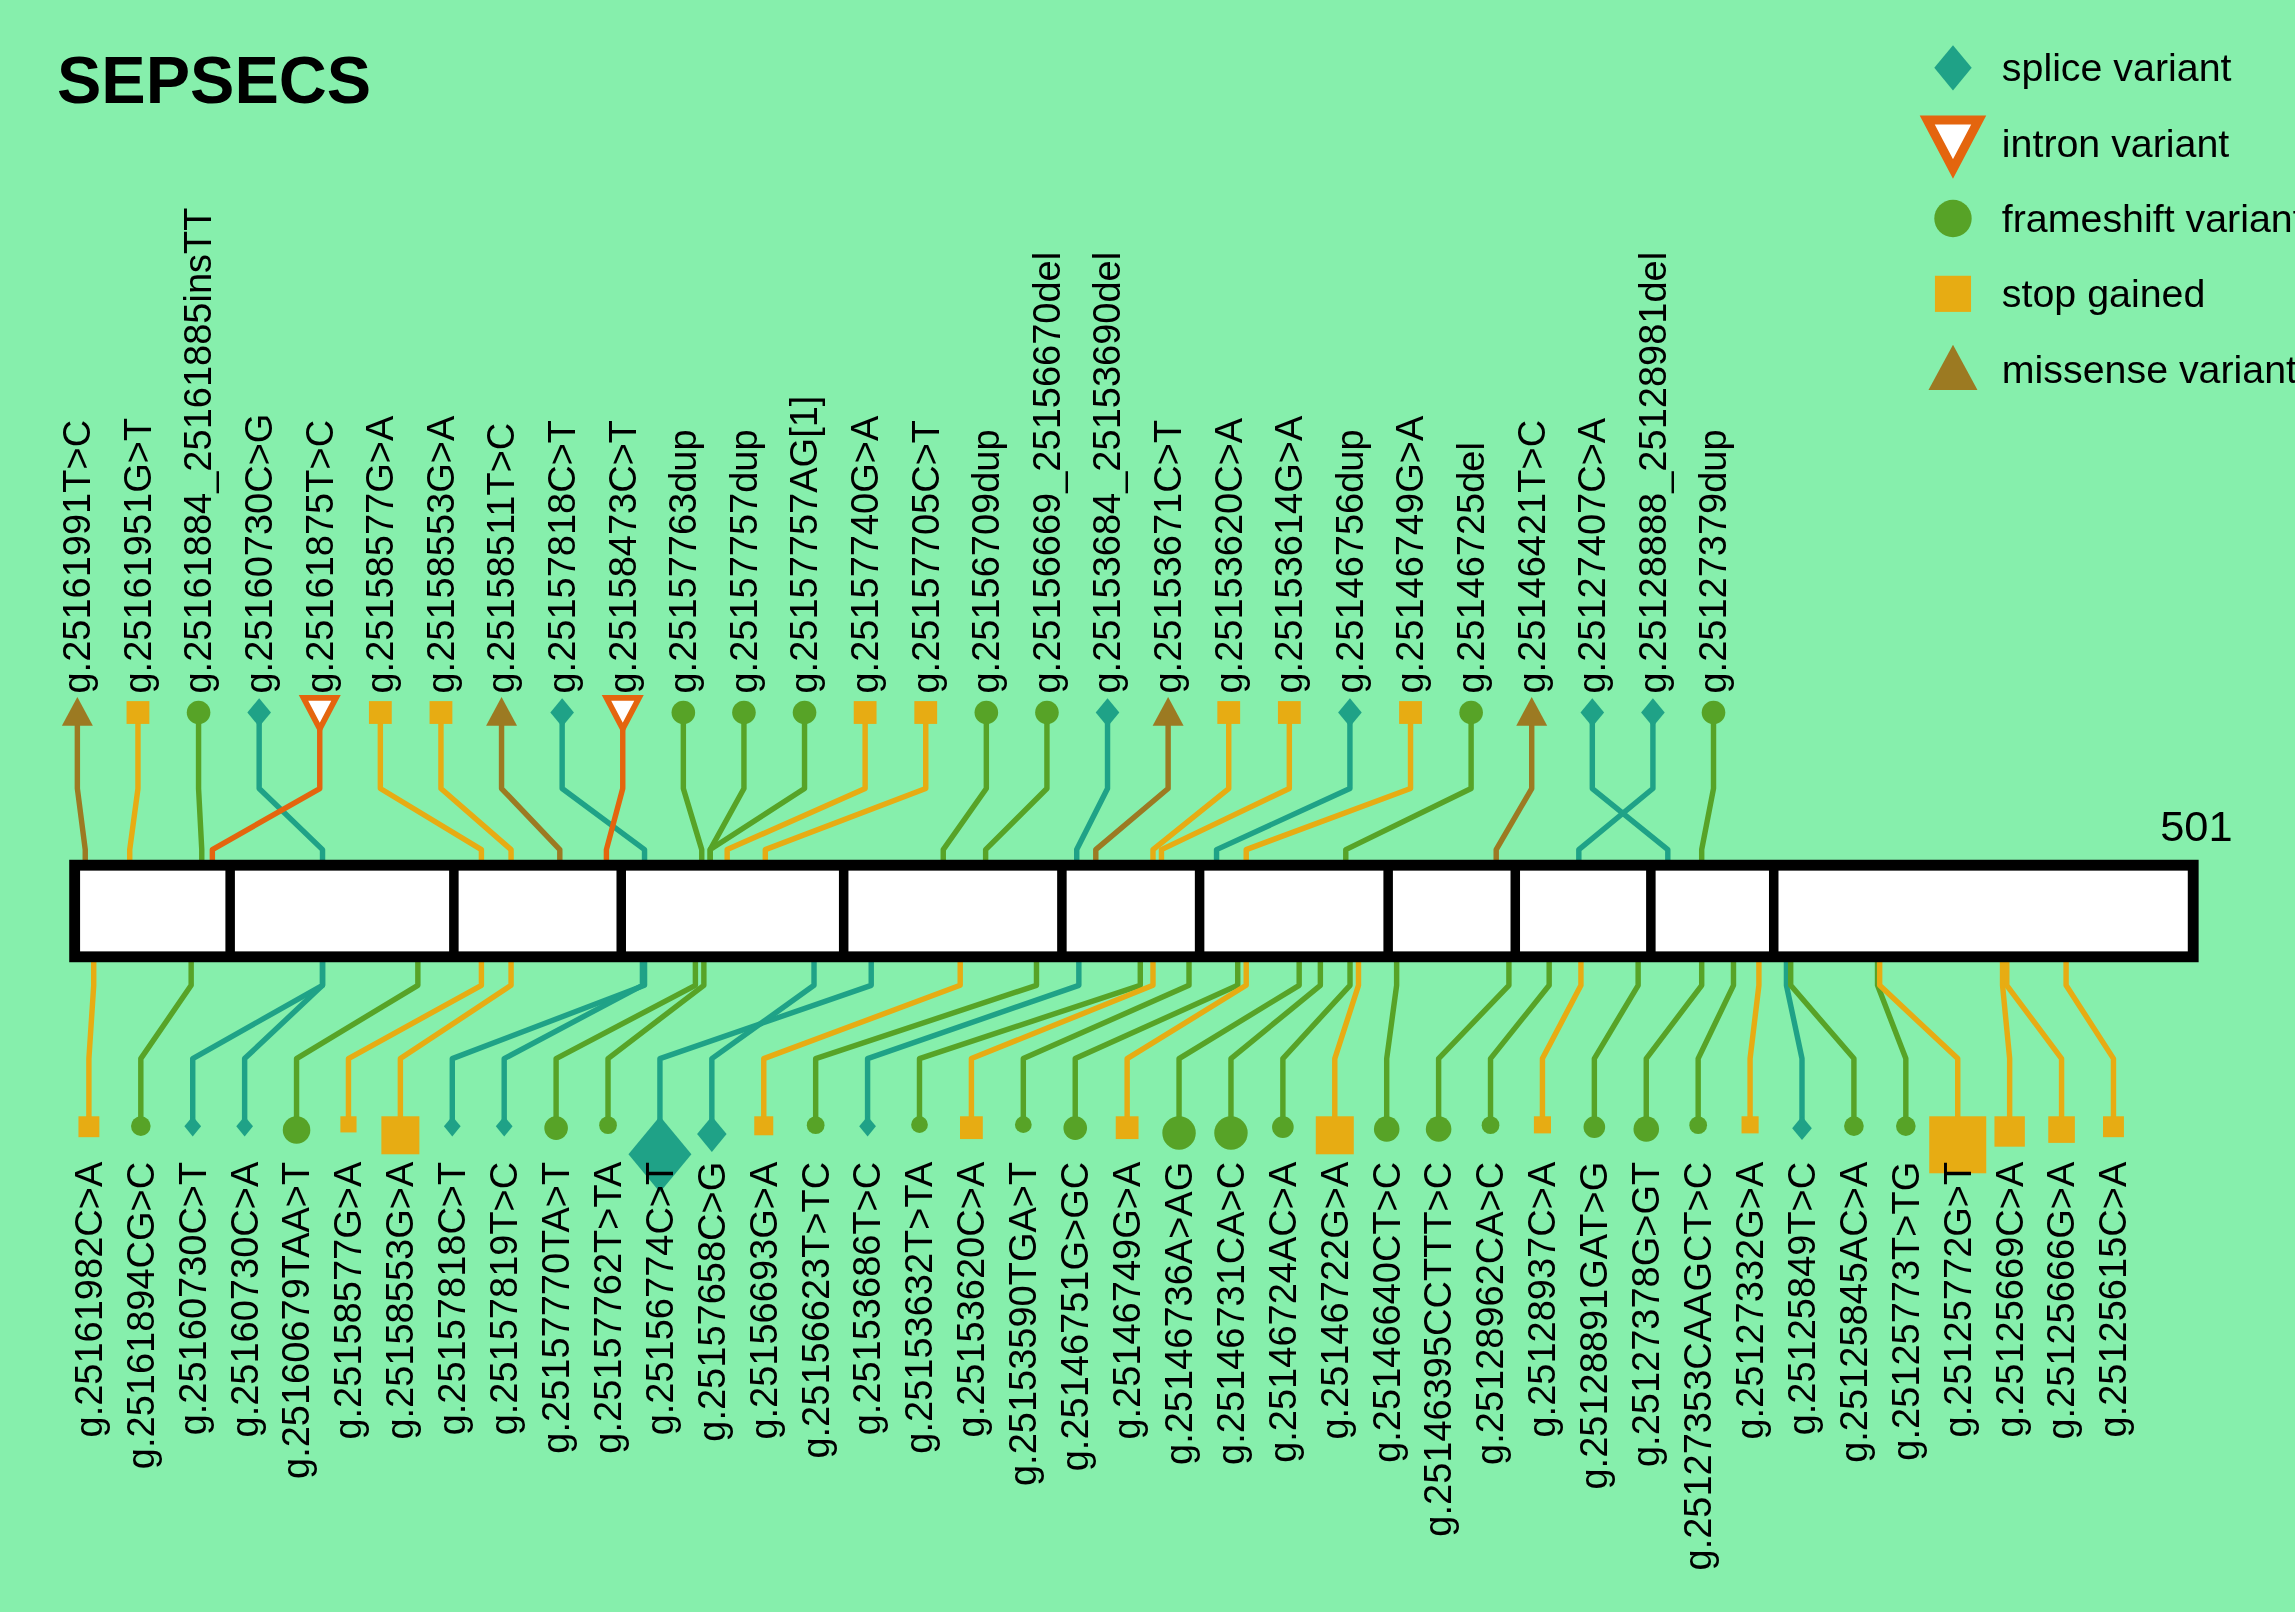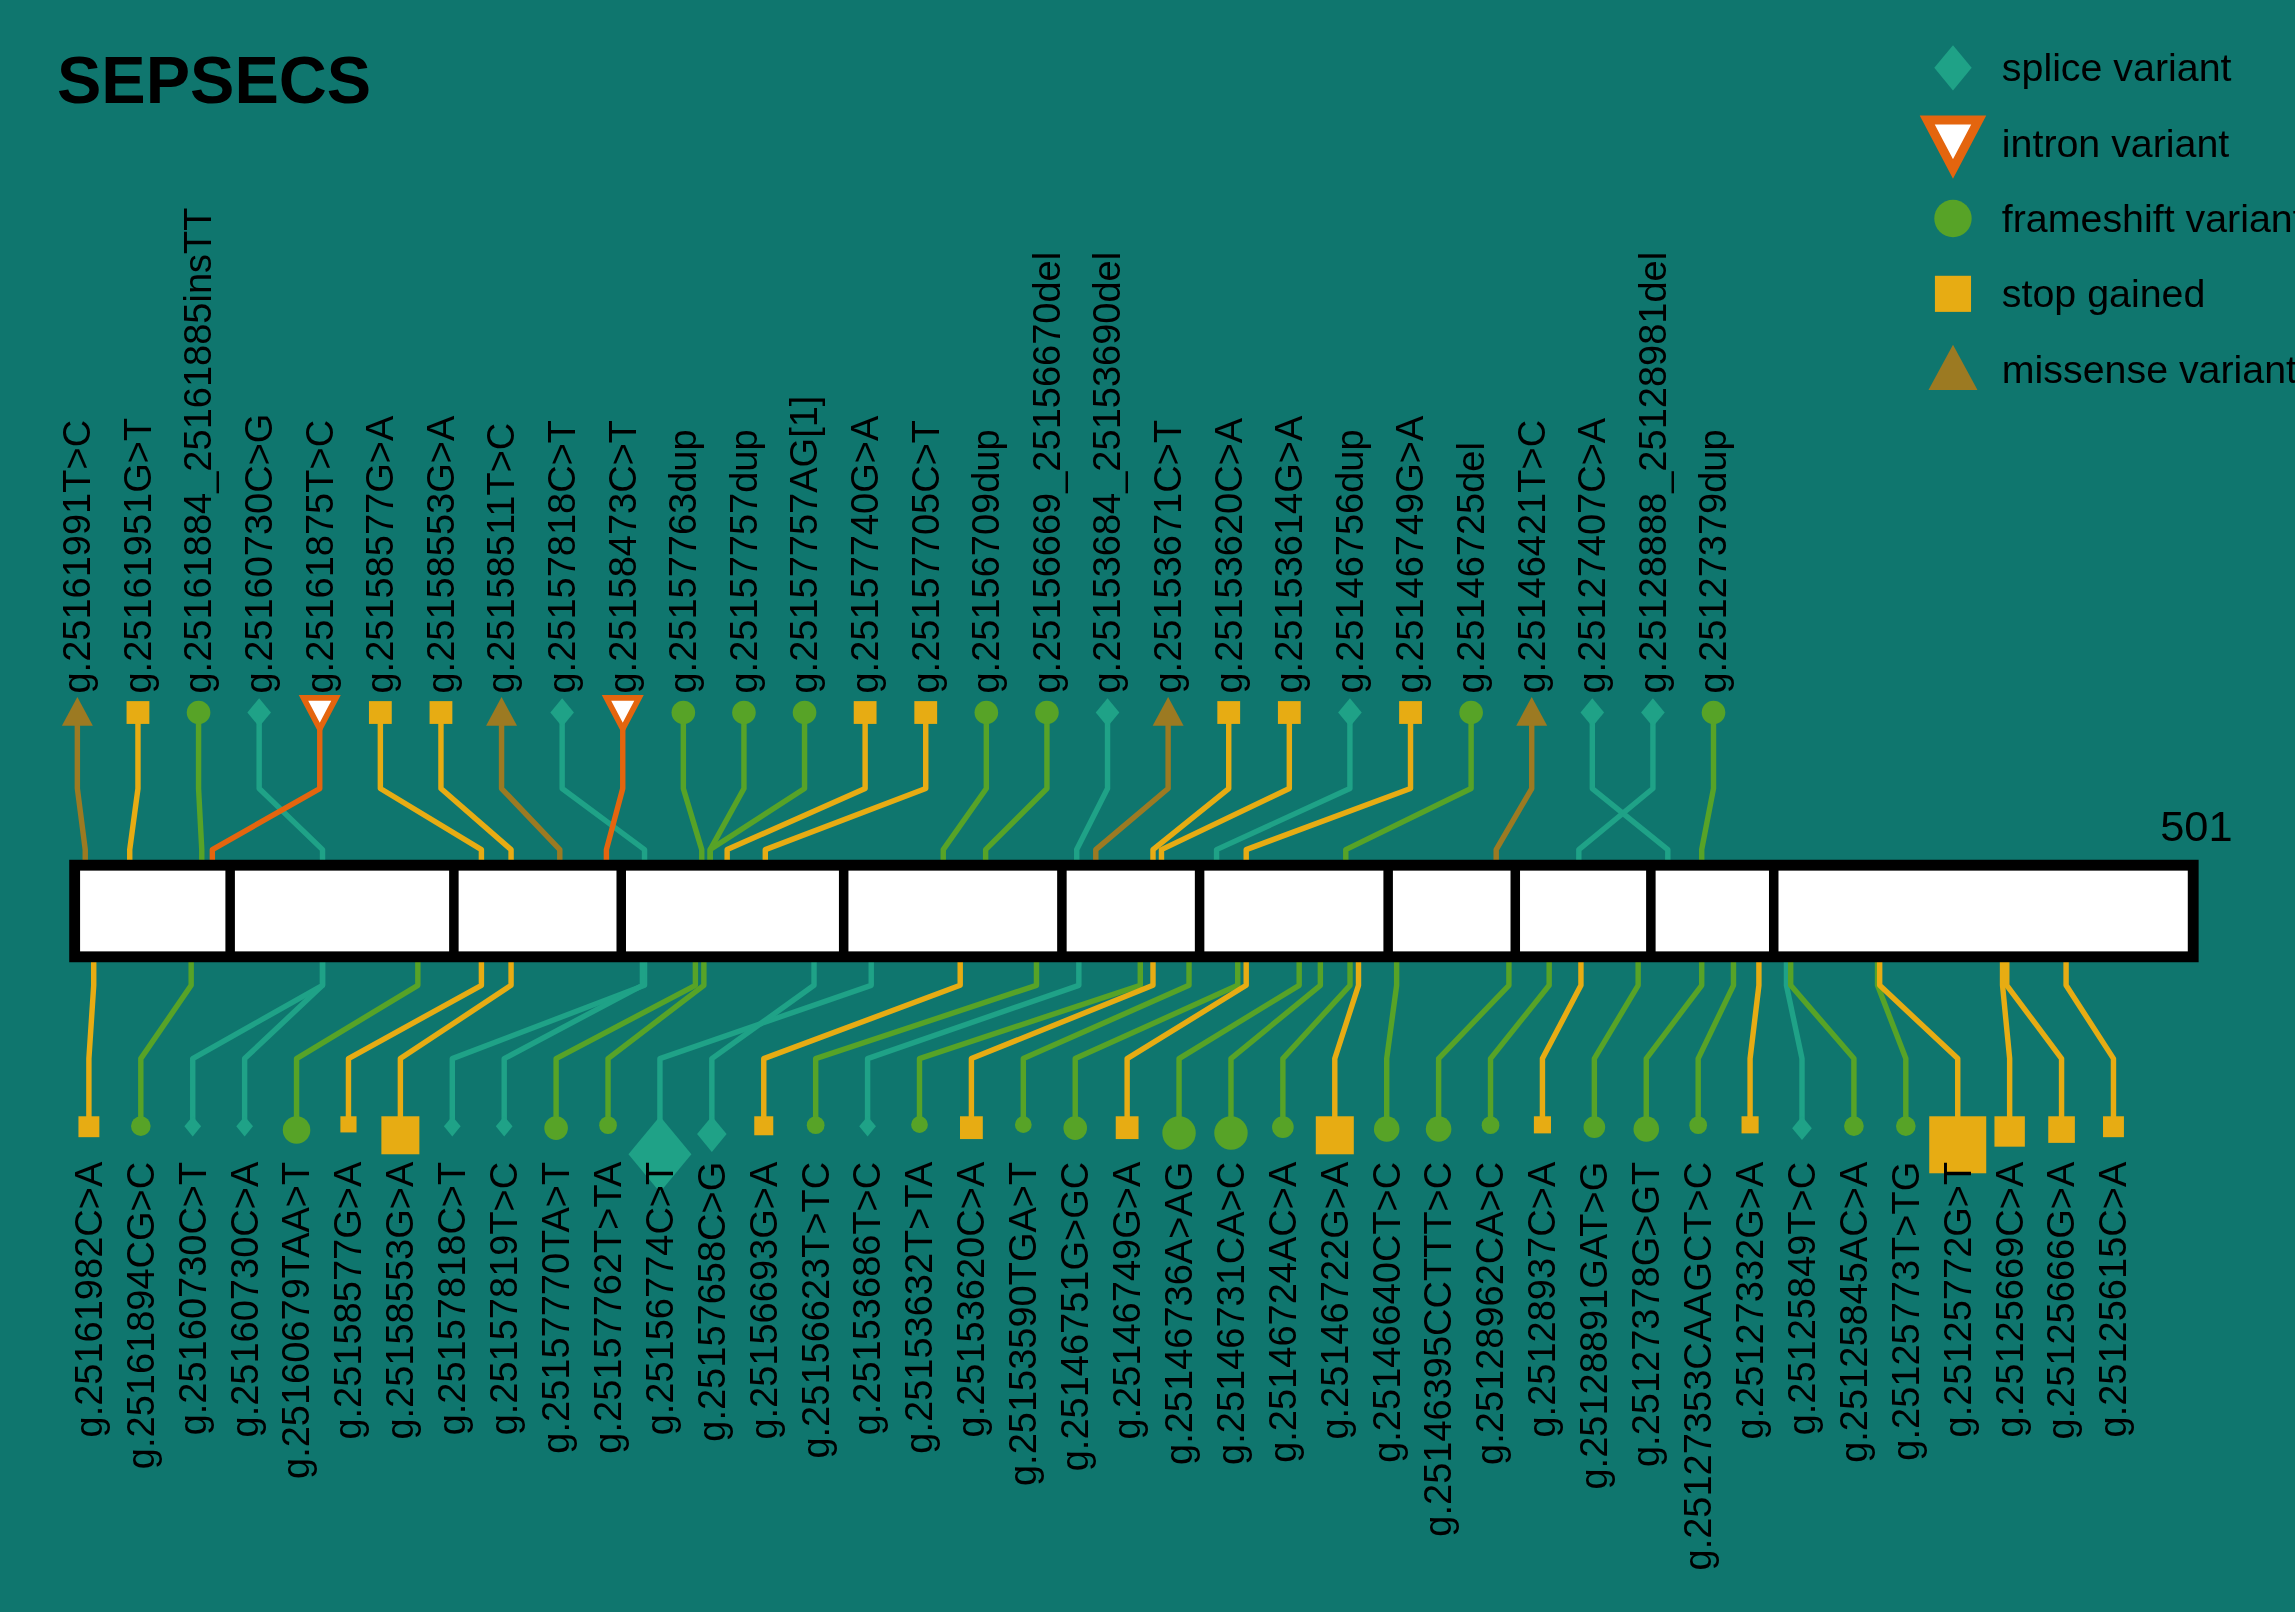--- a/index.html
+++ b/index.html
@@ -2,21 +2,21 @@
 <html style="font-size:11px"><head>
 <meta charset="utf-8">
 <style>
   html, body {
     margin: 0;
     padding: 0;
     background: #ffffff;
   }
   .figure-wrap {
     width: 100%;
-    background: #0f766e;
+    background: #86efac;
   }
   svg {
     display: block;
     width: 100%;
     height: auto;
     font-family: "Liberation Sans", "DejaVu Sans", sans-serif;
   }
   text {
     fill: #000000;
   }

